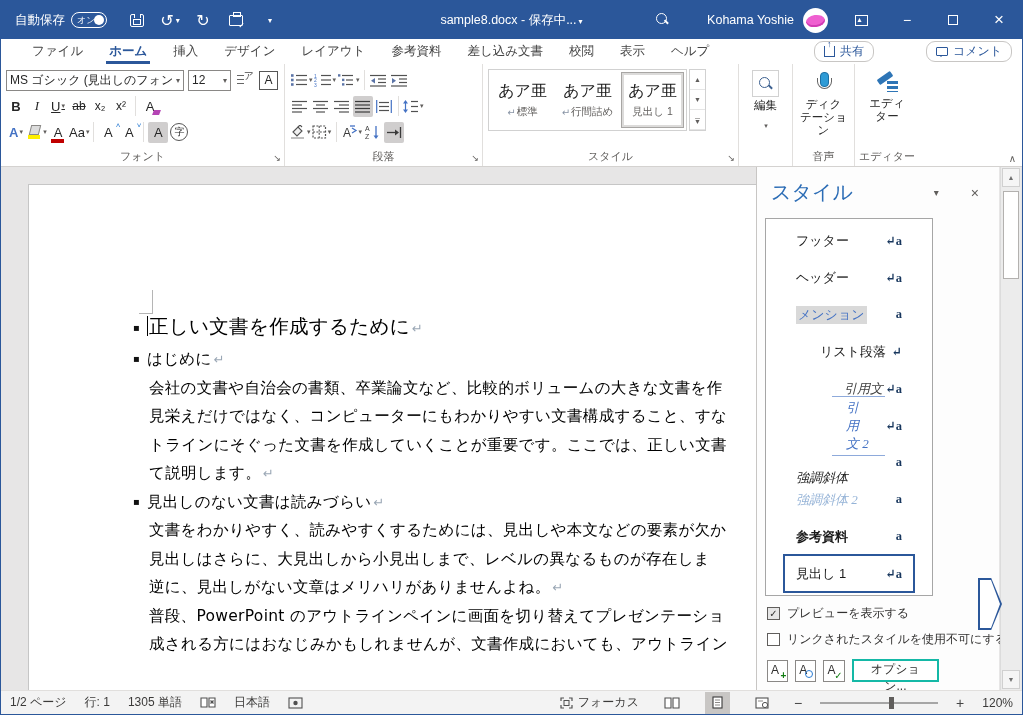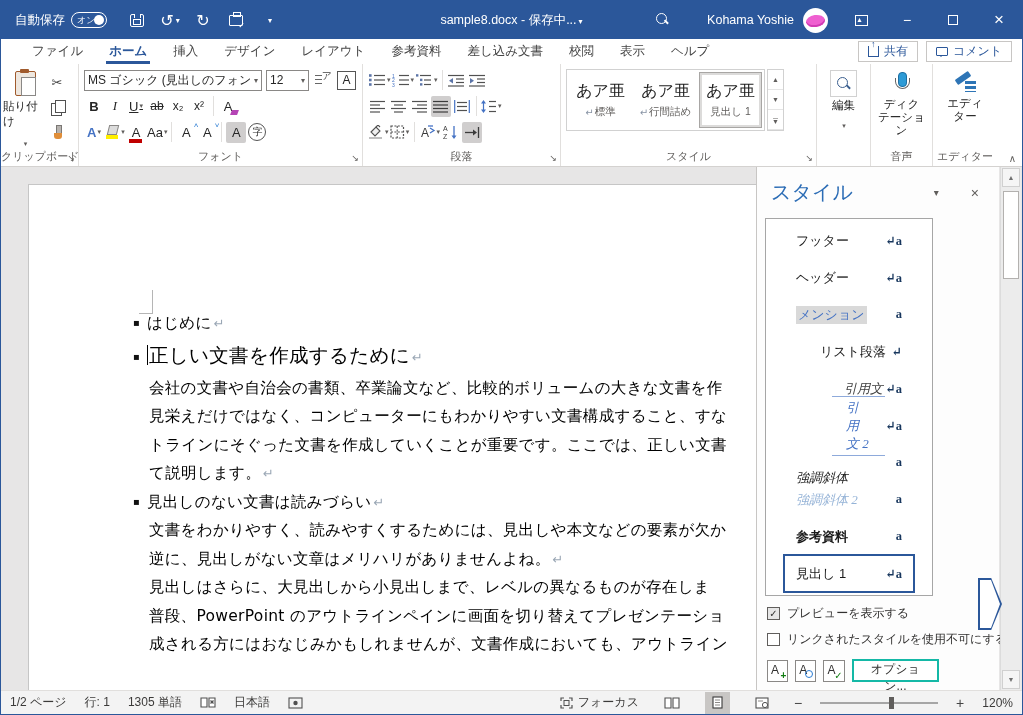--- a/index.html
+++ b/index.html
@@ -39,21 +39,21 @@
 .glyph-min::before{ content:"\2212"; font-size:14px; }
 .ico-max{ width:10px; height:10px; border:1.5px solid #fff; }
 .glyph-close::before{ content:"\00D7"; font-size:17px; }
 
 
 .tabsrow{ position:absolute; left:0; right:0; top:38px; height:25px; background:#fff; display:flex; align-items:center; padding-left:18px; gap:0; }
 .tab{ position:relative; height:25px; display:flex; align-items:center; padding:0 13px; font-size:12.5px; color:#444; cursor:default; }
 .tab.active{ color:#2b579a; font-weight:700; }
 .tab.active::after{ content:""; position:absolute; left:10px; right:10px; bottom:0; height:3px; background:#2b579a; }
 .tr-actions{ position:absolute; right:10px; top:40px; display:flex; gap:8px; }
-.tr-btn{ display:flex; align-items:center; gap:5px; border:1px solid #c8c6c4; border-radius:0; background:#fff; height:21px; padding:0 9px; font-size:12px; color:#2b579a; }
+.tr-btn{ display:flex; align-items:center; gap:5px; border:1px solid #c8c6c4; border-radius:9px; background:#fff; height:21px; padding:0 9px; font-size:12px; color:#2b579a;margin-left:44px; }
 .ico-share{ width:11px; height:11px; border:1.2px solid #2b579a; border-top:none; position:relative; }
 .ico-share::before{ content:"\2191"; position:absolute; left:2px; top:-7px; font-size:9px; color:#2b579a; }
 .ico-comment{ width:12px; height:9px; border:1.2px solid #2b579a; border-radius:1px; position:relative; }
 .ico-comment::after{ content:""; position:absolute; left:2px; bottom:-4px; border:2px solid transparent; border-top-color:#2b579a; }
 
 
 .ribbon{ position:absolute; left:0; right:0; top:63px; height:103px; background:#fff; border-bottom:1px solid #d4d2d0; display:flex; }
 .rgroup{ position:relative; height:100%; border-right:1px solid #e1dfdd; padding:3px 2px 16px 2px; }
 .rlabel{ position:absolute; bottom:2px; left:0; right:0; text-align:center; font-size:11px; color:#605e5c; white-space:nowrap; }
 .launcher{ position:absolute; bottom:3px; right:3px; font-size:9px; color:#605e5c; }
@@ -298,38 +298,20 @@
       <span>共有</span>
     </button>
     <button class="tr-btn">
       <span class="ico-comment"></span>
       <span>コメント</span>
     </button>
   </div>
 
   <div class="ribbon">
 
-    <div class="rgroup g-clip">
-      <div class="pastebtn">
-        <span class="ico-clipboard"></span>
-        <span class="plabel">貼り付け</span>
-        <span class="dd"></span>
-      </div>
-      <div class="clipcol">
-        <span class="sb glyph-cut"></span>
-        <span class="sb">
-            <span class="ico-copy"></span>
-          </span>
-        <span class="sb">
-            <span class="ico-brush"></span>
-          </span>
-      </div>
-      <div class="rlabel">クリップボード</div>
-      <span class="launcher"></span>
-    </div>
 
     <div class="rgroup g-font">
       <div class="rrow">
         <span class="combo fname">
             <span class="cval">MS ゴシック (見出しのフォント</span>
           </span>
         <span class="combo fsize">
             <span class="cval">12</span>
           </span>
         <span class="ico-ruby"></span>
@@ -608,49 +590,49 @@
     </div>
 
     <span class="collapse"></span>
   </div>
 
   <div class="canvas">
     <div class="page">
       <span class="marginmark"></span>
       <div class="pagetext">
 
-      <div class="docline h2">
+      <div class="docline h1">
+          <span class="bullet">▪</span><span class="cursor"></span><span>正しい文書を作成するために</span><span class="mark">↵</span>
+        </div>
+          <div class="docline h2">
           <span class="bullet">▪</span><span>はじめに</span><span class="mark">↵</span>
-        </div>
-          <div class="docline h1">
-          <span class="bullet">▪</span><span class="cursor"></span><span>正しい文書を作成するために</span><span class="mark">↵</span>
         </div>
           <div class="docline body">
           <span>会社の文書や自治会の書類、卒業論文など、比較的ボリュームの大きな文書を作</span>
         </div>
           <div class="docline body">
           <span>見栄えだけではなく、コンピューターにもわかりやすい文書構成すること、すな</span>
         </div>
           <div class="docline body">
           <span>トラインにそぐった文書を作成していくことが重要です。ここでは、正しい文書</span>
         </div>
           <div class="docline body">
           <span>て説明します。</span><span class="mark">↵</span>
         </div>
           <div class="docline h2">
           <span class="bullet">▪</span><span>見出しのない文書は読みづらい</span><span class="mark">↵</span>
         </div>
           <div class="docline body">
           <span>文書をわかりやすく、読みやすくするためには、見出しや本文などの要素が欠か</span>
         </div>
           <div class="docline body">
+          <span>見出しはさらに、大見出しから小見出しまで、レベルの異なるものが存在しま</span>
+        </div>
+          <div class="docline body">
           <span>逆に、見出しがない文章はメリハリがありませんよね。</span><span class="mark">↵</span>
-        </div>
-          <div class="docline body">
-          <span>見出しはさらに、大見出しから小見出しまで、レベルの異なるものが存在しま</span>
         </div>
           <div class="docline body">
           <span>普段、PowerPoint のアウトラインペインに画面を切り替えてプレゼンテーショ</span>
         </div>
           <div class="docline body">
           <span>成される方にはおなじみかもしれませんが、文書作成においても、アウトライン</span>
         </div>
         </div>
     </div>
   </div>

